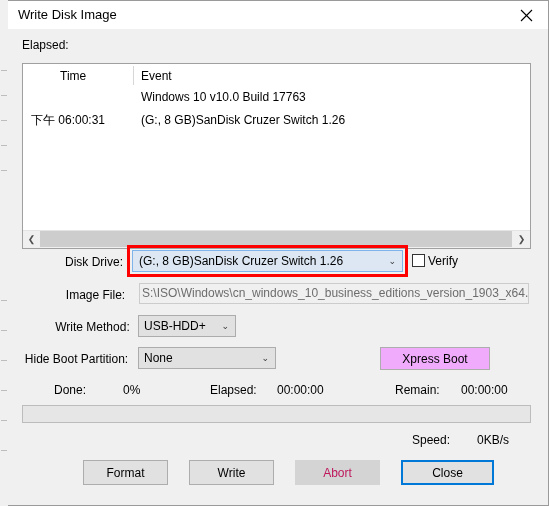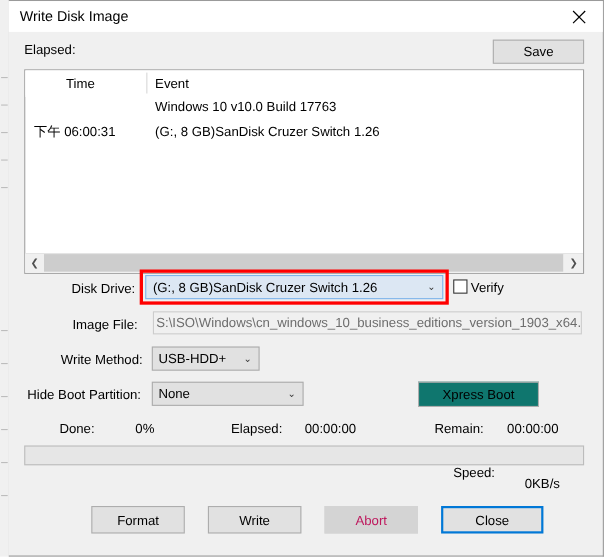--- a/index.html
+++ b/index.html
@@ -264,21 +264,21 @@
   #hide-boot-combo .combo-text {
     position: absolute;
     left: 5px; top: 3px;
     font-size: 12px;
   }
 
   #xpress-boot-button {
     position: absolute;
     left: 372px; top: 346px;
     width: 110px; height: 23px;
-    background: #0f766e;
+    background: #f0abfc;
     border: 1px solid #adadad;
     font-family: "Liberation Sans", sans-serif;
     font-size: 12px;
     color: #000;
     padding: 0;
     box-sizing: border-box;
     cursor: default;
   }
 
   
@@ -293,21 +293,21 @@
 
   #progressbar {
     position: absolute;
     left: 14px; top: 404px;
     width: 509px; height: 18px;
     background: #e6e6e6;
     border: 1px solid #bcbcbc;
     box-sizing: border-box;
   }
 
-  #speed-label { position: absolute; left: 404px; top: 422px; font-size: 12px; }
+  #speed-label { position: absolute; left: 404px; top: 432px; font-size: 12px; }
   #speed-value { position: absolute; left: 469px; top: 432px; font-size: 12px; }
 
   
   .btn {
     position: absolute;
     top: 459px;
     height: 25px;
     background: #e1e1e1;
     border: 1px solid #adadad;
     font-family: "Liberation Sans", sans-serif;
@@ -355,21 +355,20 @@
     <div id="title-text">Write Disk Image</div>
     <div id="close-x">
       <svg width="13" height="13" viewBox="0 0 13 13" aria-hidden="true">
         <line x1="1" y1="1" x2="12" y2="12" stroke="#000" stroke-width="1.1"></line>
         <line x1="12" y1="1" x2="1" y2="12" stroke="#000" stroke-width="1.1"></line>
       </svg>
     </div>
   </div>
 
   <div id="message-label">Elapsed:</div>
-  <button id="save-button">Save</button>
 
   <div id="listbox">
     <div id="list-header">
       <div class="col-time">Time</div>
       <div id="col-divider"></div>
       <div class="col-event">Event</div>
     </div>
     <div id="header-rule"></div>
 
     <div class="row" id="row0">

